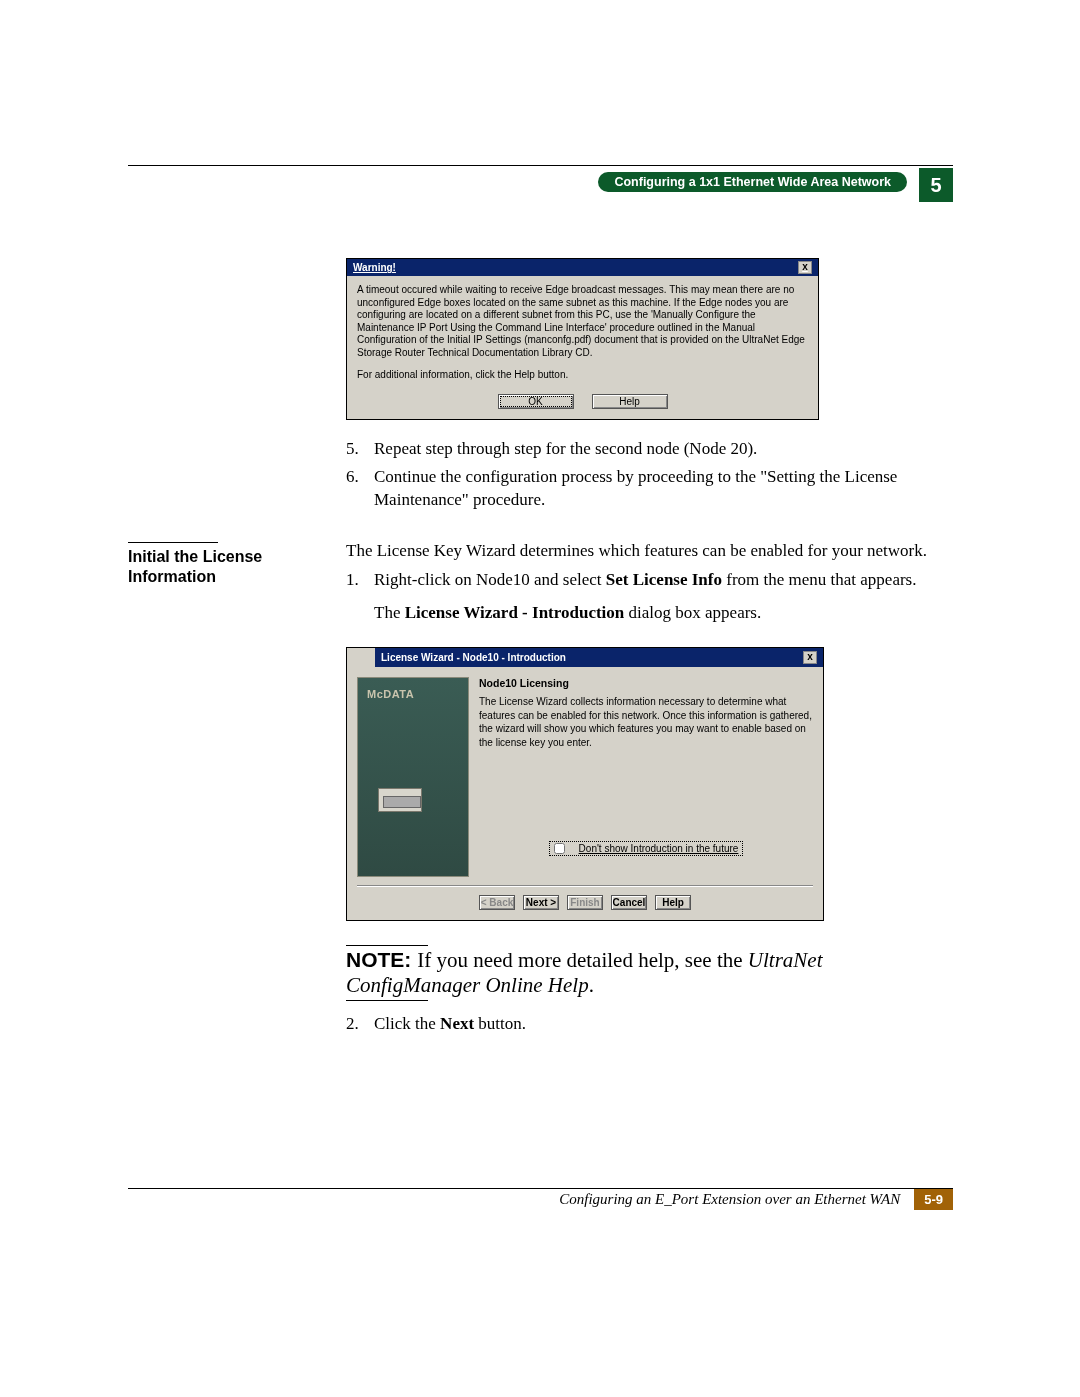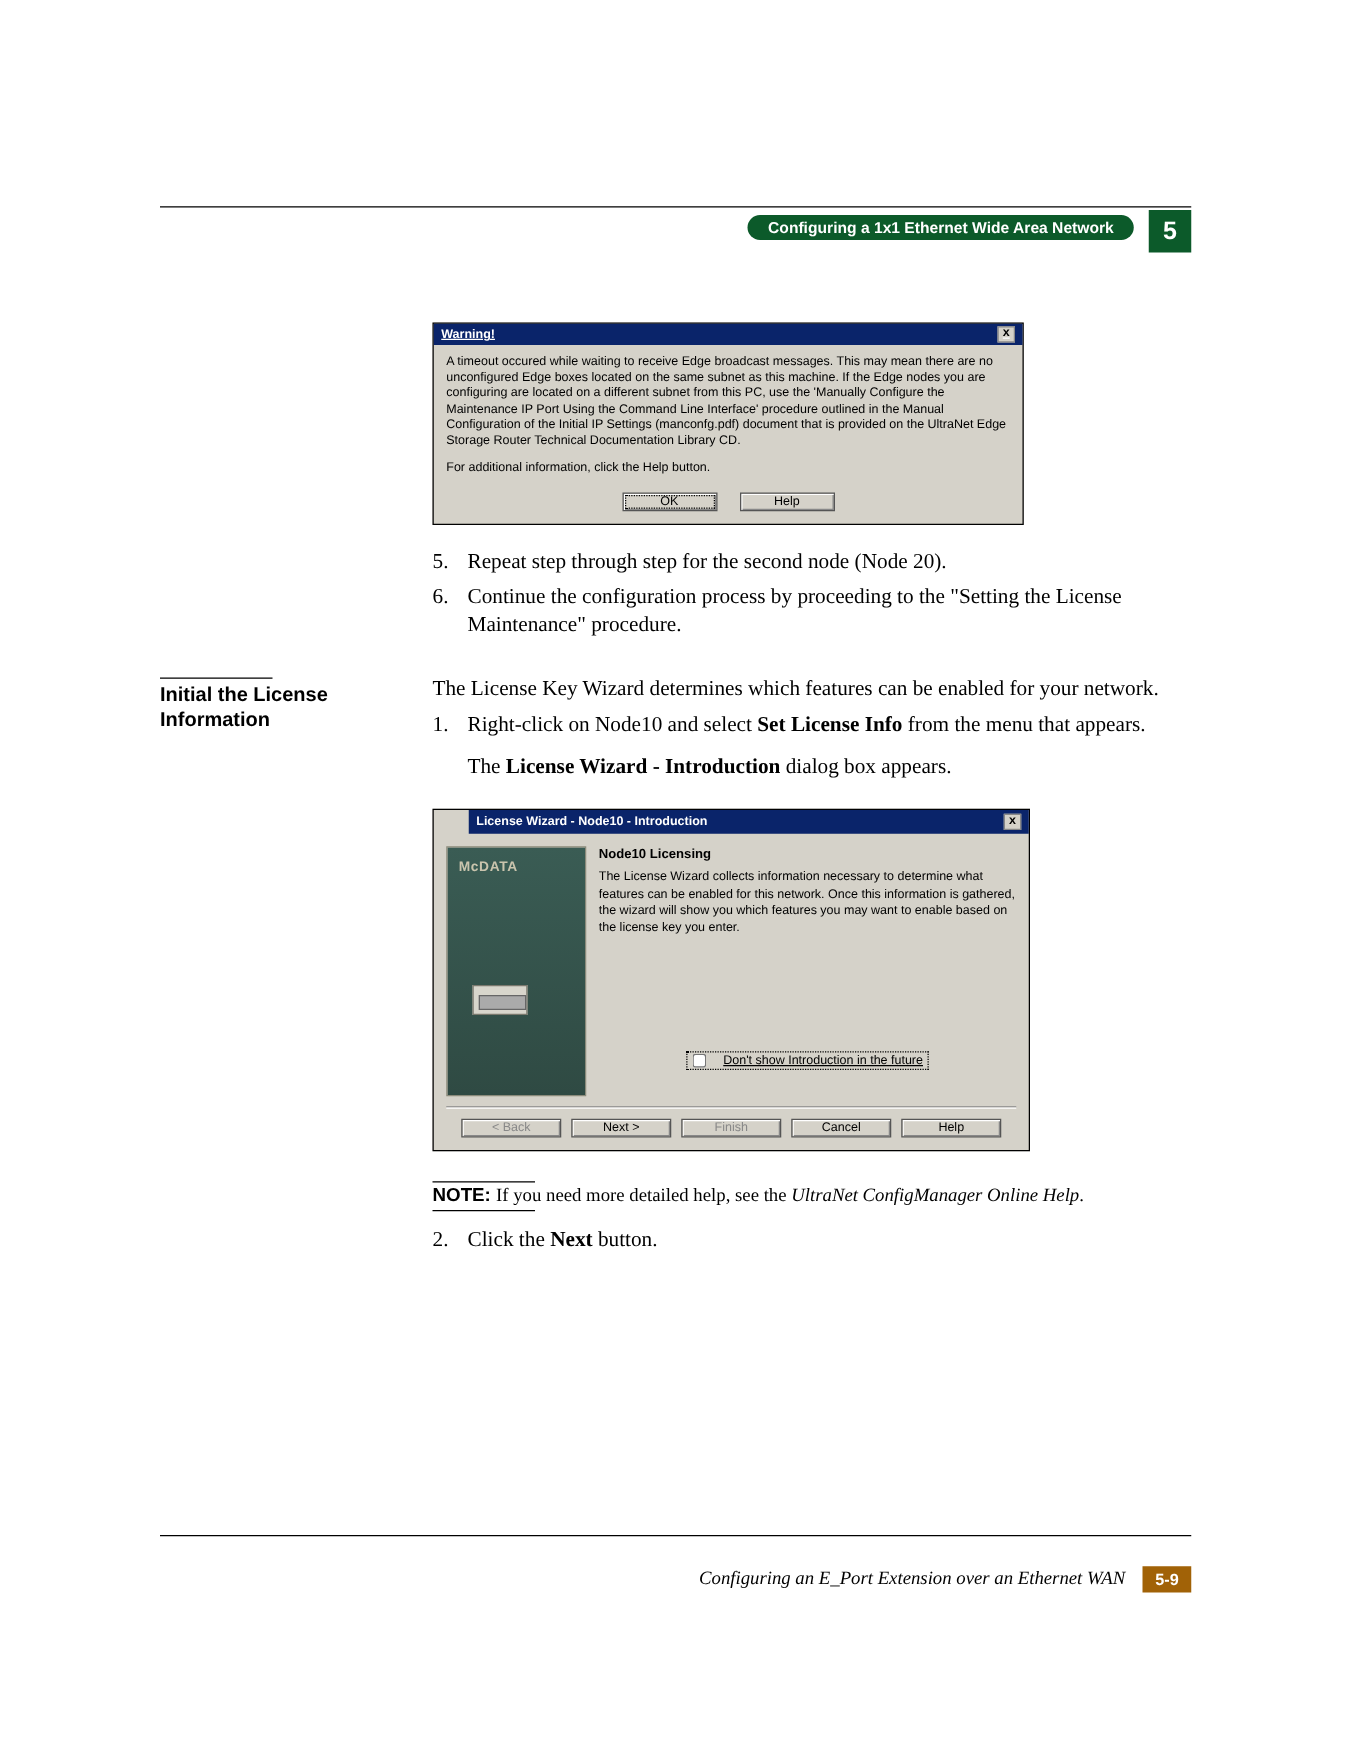--- a/index.html
+++ b/index.html
@@ -223,38 +223,38 @@
     border-top: 1px solid #888;
     border-bottom: 1px solid #fff;
     margin: 0 10px;
   }
   .wiz-buttons {
     display: flex;
     gap: 8px;
     justify-content: center;
     padding: 8px 0 10px 0;
   }
-  .wiz-buttons .win-btn { width: 80px; }
+  .wiz-buttons .win-btn { width: 36px; font-weight: bold; }
   .wiz-buttons .win-btn.disabled { color: #888; }
 
   .note-rule { border-top: 1px solid #000; width: 82px; margin: 2px 0; }
   .note-block {
     margin-left: 218px;
     font-size: 15px;
     font-family: Arial, Helvetica, sans-serif;
   }
-  .note-text { font-family: "Palatino Linotype", Georgia, serif; font-size: 15px; }
+  .note-text { font-family: "Palatino Linotype", Georgia, serif; font-size: 21px; }
   
   .footer {
     position: absolute;
     left: 128px;
-    top: 1228px;
+    top: 1188px;
     width: 825px;
     border-top: 1px solid #000;
-    padding-top: 24px;
+    padding-top: 0;
     display: flex;
     justify-content: flex-end;
     align-items: center;
     gap: 14px;
     font-style: italic;
     font-family: "Palatino Linotype", Georgia, serif;
     font-size: 15px;
   }
   .page-num {
     background: #a16207;

